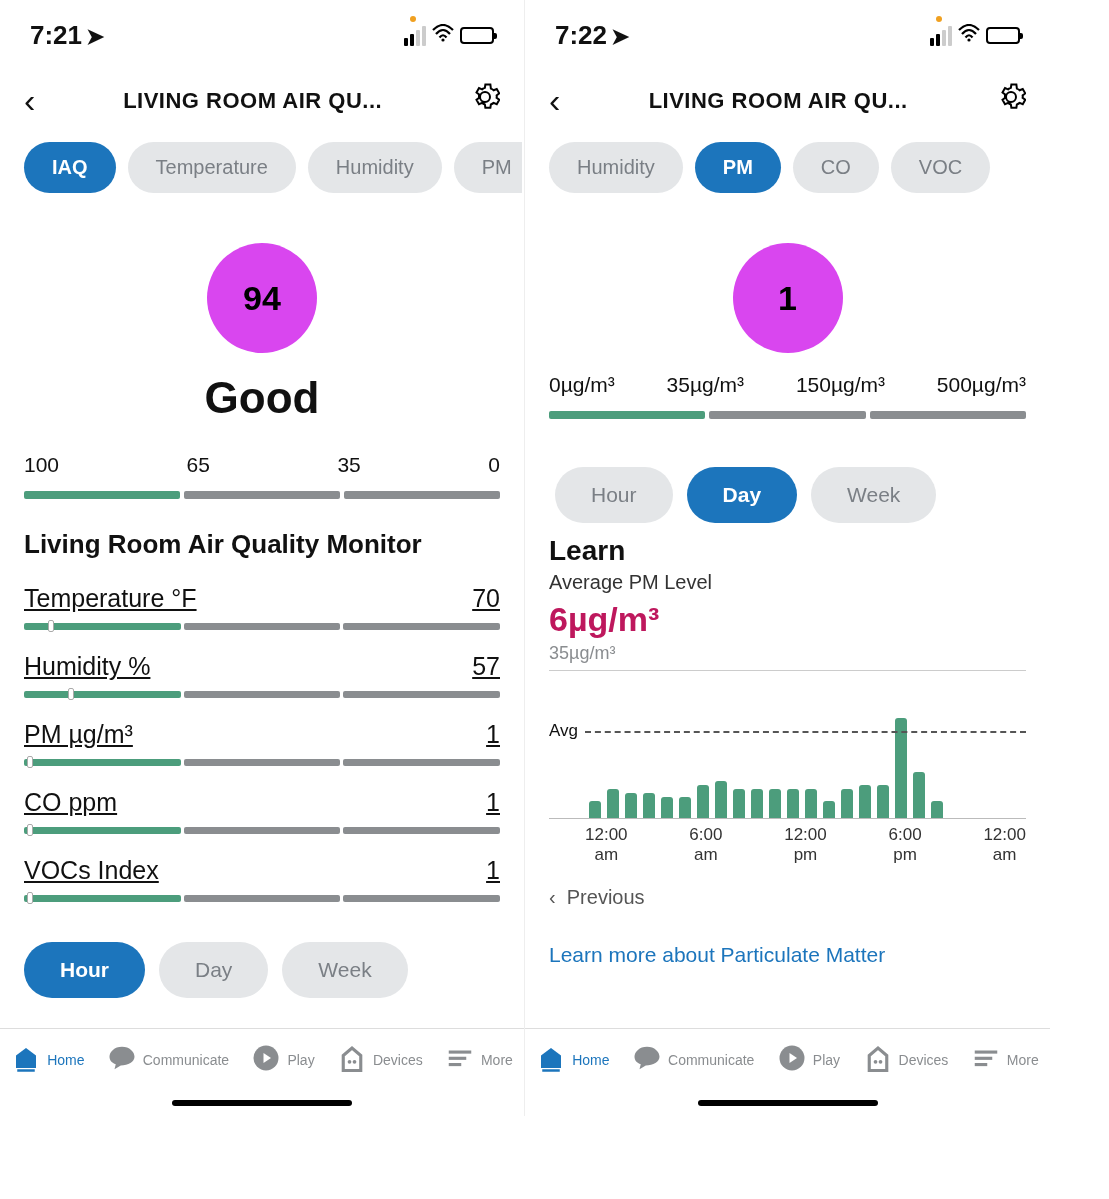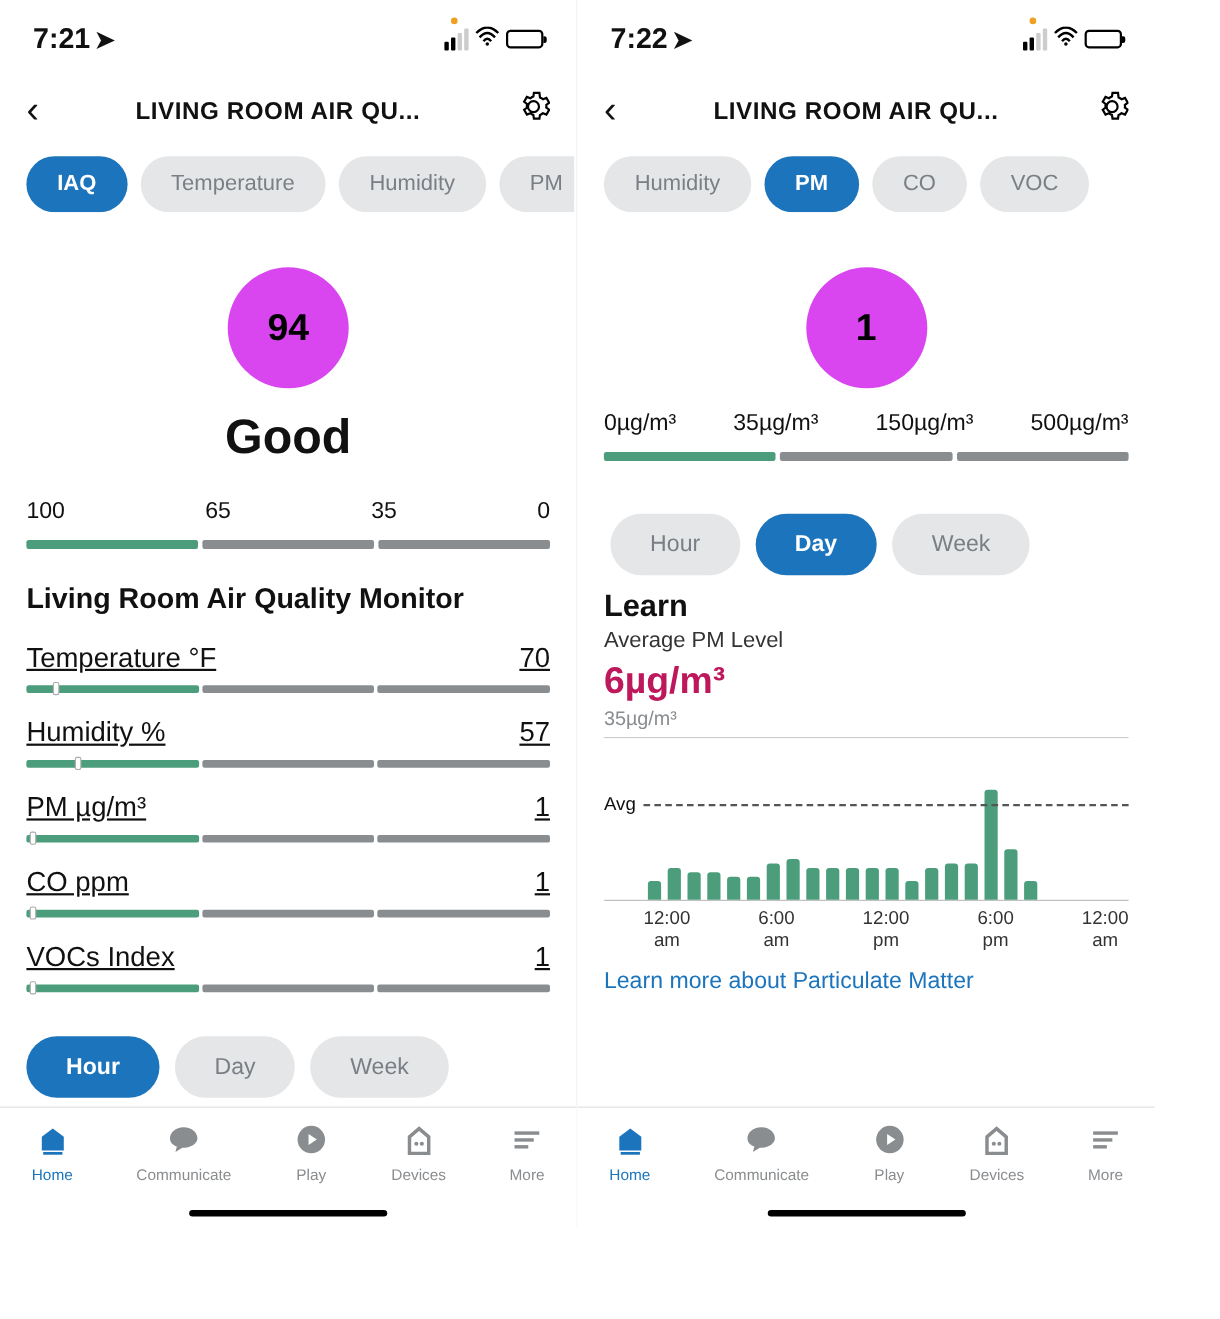--- a/index.html
+++ b/index.html
@@ -72,21 +72,21 @@
   .bars { display:flex; align-items:flex-end; gap:6px; height:112px; padding-left:40px; border-bottom:1px solid #bbb;}
   .bars .b { width:12px; background:#4c9d7c; border-radius:3px 3px 0 0;}
   .xaxis { display:flex; justify-content:space-between; padding:6px 0 0 36px; font-size:17px; color:#333;}
   .xaxis div { text-align:center; line-height:1.2;}
 
   .prev { padding: 20px 24px; font-size:20px; color:#555;}
   .learn { padding: 14px 24px 0; font-size:21px; color:#1c75bc;}
 
   
   .tabbar { position:absolute; bottom:0; left:0; right:0; display:flex; justify-content:space-around; align-items:flex-end; padding:14px 0 40px; border-top:1px solid #ddd; background: #fff;}
-  .tab { display:flex; flex-direction:column; align-items:center; gap:6px; font-size:14px; color:#8a8d90;}
+  .tab { display:flex; flex-direction:row; align-items:center; gap:6px; font-size:14px; color:#8a8d90;}
   .tab.active { color:#1c75bc;}
   .tab svg { width:30px; height:30px;}
   .home-ind { position:absolute; bottom:10px; left:50%; transform:translateX(-50%); width:180px; height:6px; background:#000; border-radius:4px;}
 </style>
 </head>
 <body>
 
 <div class="screens">
 
   <div class="screen">
@@ -359,20 +359,21 @@
         </div>
       <div class="xaxis" id="chart-xaxis">
           <div>12:00<br>am</div>
           <div>6:00<br>am</div>
           <div>12:00<br>pm</div>
           <div>6:00<br>pm</div>
           <div>12:00<br>am</div>
         </div>
     </div>
 
+    <div class="prev">‹ &nbsp;<span>Previous</span></div>
     <div class="learn">Learn more about Particulate Matter</div>
 
     <div class="tabbar" id="right-tabbar">
         <div class="tab active">
           <span><svg viewBox="0 0 24 24">
               <path d="M4 20 L4 10 L12 4 L20 10 L20 20 Z" fill="currentColor"></path>
               <rect x="5" y="21" width="14" height="2" fill="currentColor"></rect>
               <rect x="6" y="24" width="12" height="2" fill="currentColor"></rect>
             </svg></span>
           <span>Home</span>

